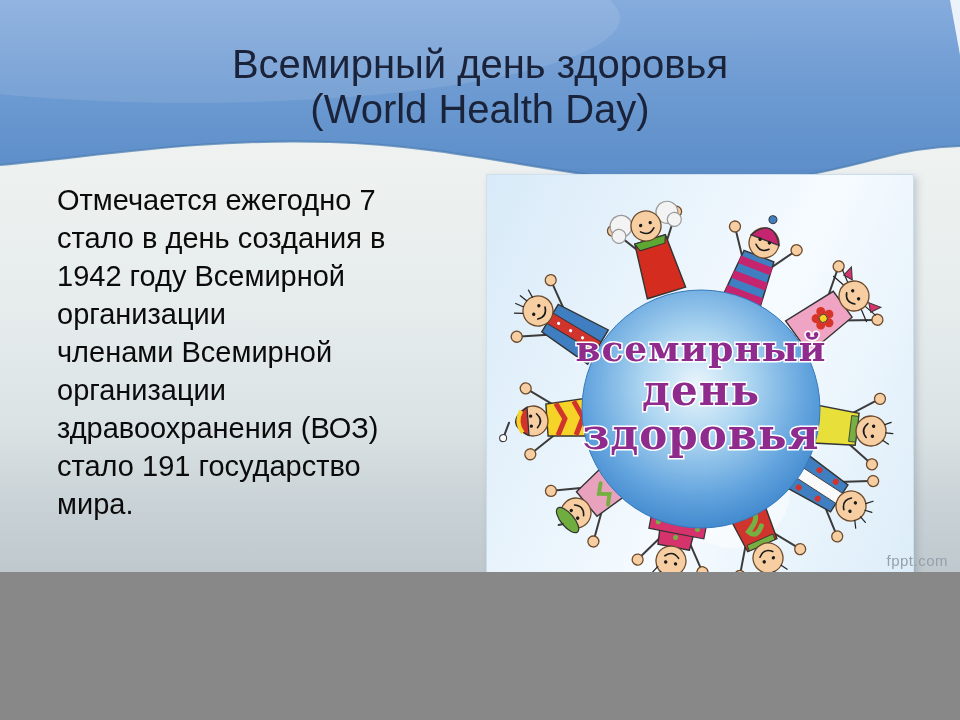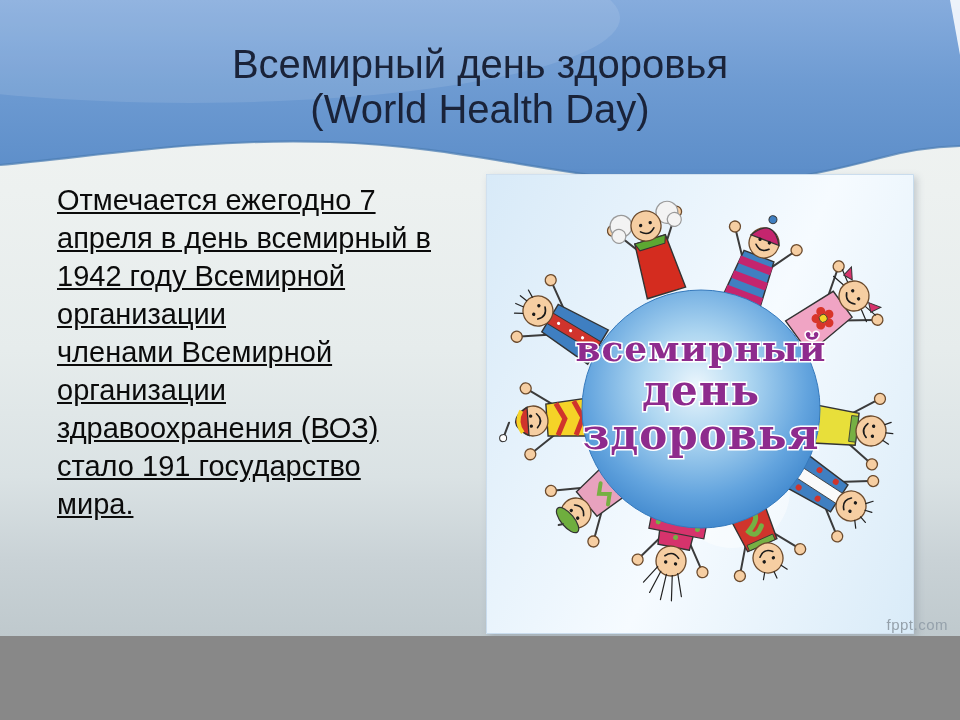--- a/index.html
+++ b/index.html
@@ -1,28 +1,28 @@
 <!DOCTYPE html>
 <html><head>
 <meta charset="utf-8">
 <style>
   html,body{margin:0;padding:0;background:#888;}
   .slide{
-    position:relative;width:960px;height:636px;overflow:hidden;
+    position:relative;width:960px;height:572px;overflow:hidden;
     font-family:"Liberation Sans",sans-serif;
     background:linear-gradient(180deg,#F3F5F2 0%,#EDF1F0 30%,#E6ECEC 55%,#DAE2E4 75%,#C9D2D6 88%,#BFC9CD 100%);
   }
   .header-wave{position:absolute;top:0;left:0;z-index:1;}
   .title-block{
     position:absolute;top:42px;left:0;width:960px;z-index:2;
     text-align:center;color:#1A2339;font-size:40px;line-height:45px;font-weight:400;
   }
   .body-text{
     position:absolute;left:57px;top:181px;width:408px;z-index:2;
-    color:#0B0B0B;font-size:29px;line-height:38px;font-weight:400;text-decoration:underline;
+    color:#0B0B0B;font-size:29px;line-height:38px;font-weight:400;
   }
   .illustration-card{
     position:absolute;left:486px;top:174px;width:426px;height:458px;z-index:2;
     background:linear-gradient(115deg,#D8EAF8 0%,#EDF6FD 40%,#F6FBFF 55%,#D9EBF8 100%);
     box-shadow:3px 3px 7px rgba(90,100,115,0.28);
     border:1px solid rgba(190,210,230,0.6);
   }
   .watermark{
     position:absolute;right:12px;bottom:3px;z-index:3;
     color:#95A1AB;font-size:15px;letter-spacing:0.5px;
@@ -55,21 +55,21 @@
     <path d="M960,0 V55 L950,0 Z" fill="#FFFFFF" opacity="0.85"></path>
   </svg>
 
   <div class="title-block">
     <div>Всемирный день здоровья</div>
     <div>(World Health Day)</div>
   </div>
 
   <div class="body-text">
       <div>Отмечается ежегодно 7</div>
-      <div>апреля в день всемирный в</div>
+      <div>стало в день создания в</div>
       <div>1942 году Всемирной</div>
       <div>организации</div>
       <div>членами Всемирной</div>
       <div>организации</div>
       <div>здравоохранения (ВОЗ)</div>
       <div>стало 191 государство</div>
       <div>мира.</div>
     </div>
 
   <div class="illustration-card">

